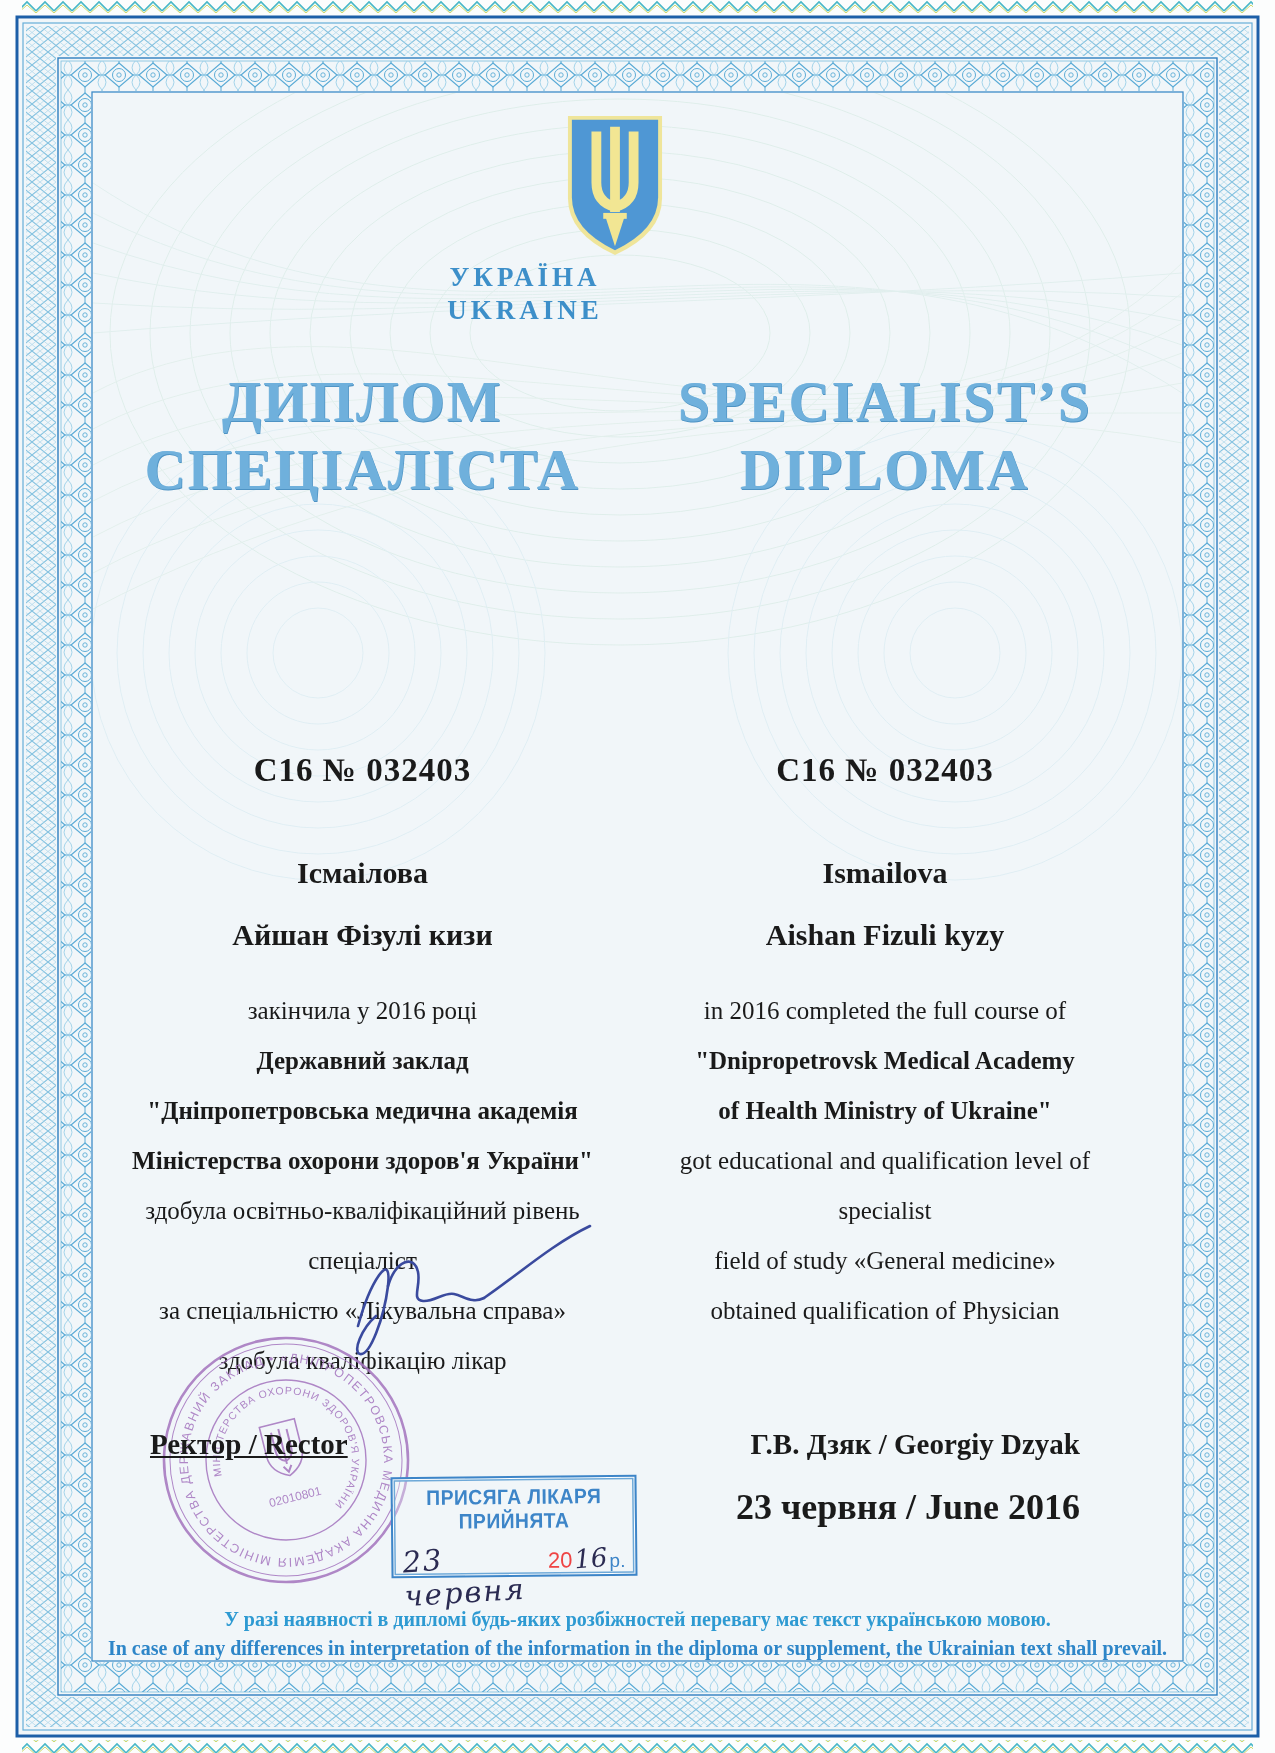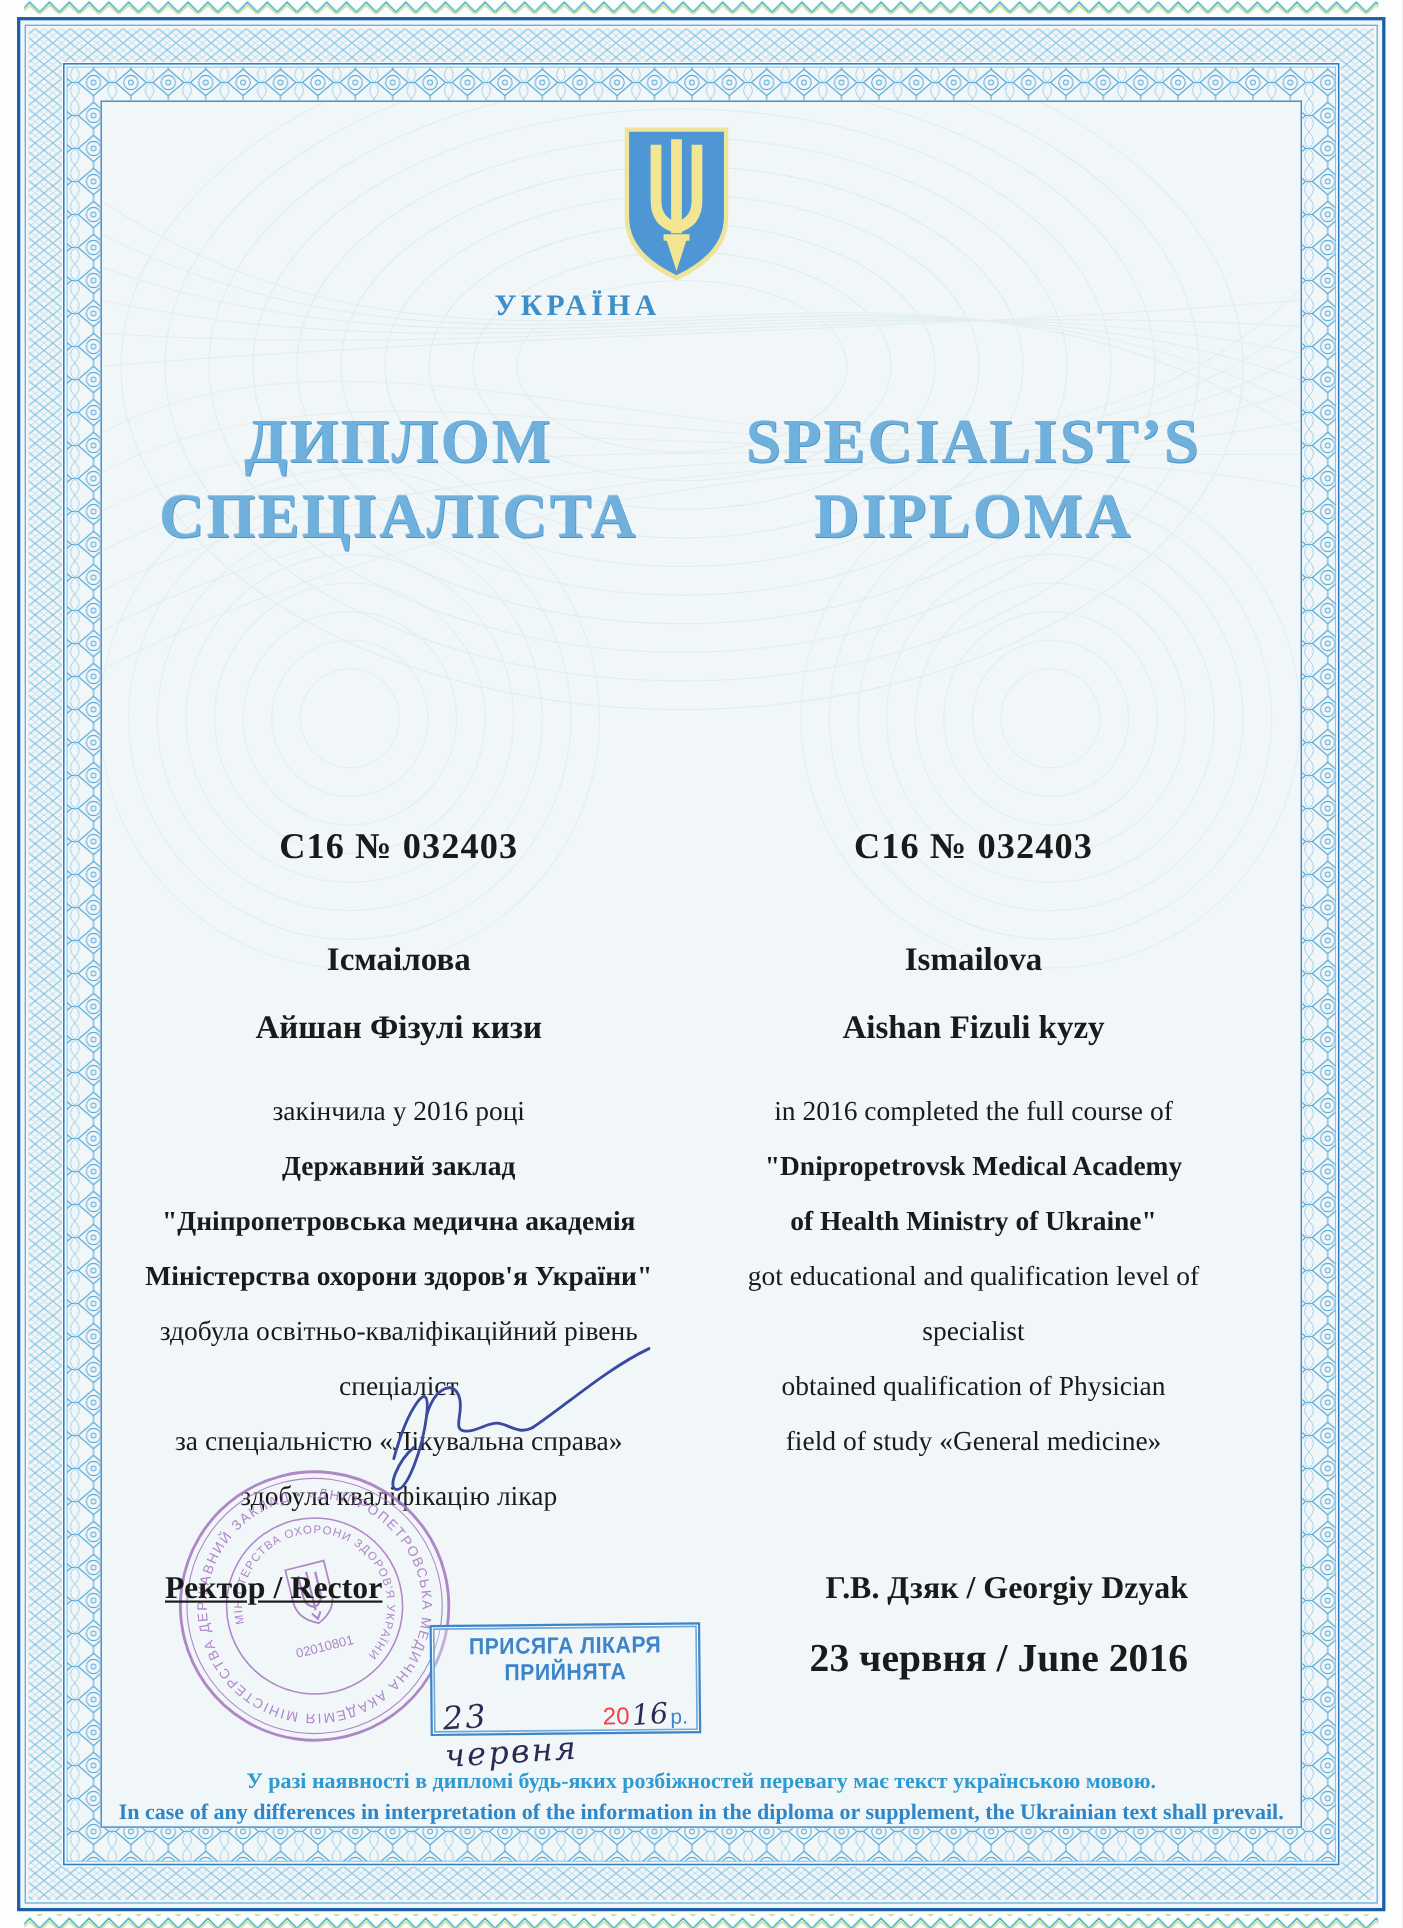--- a/index.html
+++ b/index.html
@@ -130,20 +130,21 @@
       <g stroke="#f2e693" fill="none">
         <path d="M33 20 V72 Q33 92 52 97" stroke-width="10"></path>
         <path d="M71 20 V72 Q71 92 52 97" stroke-width="10"></path>
         <path d="M52 15 V102" stroke-width="10"></path>
         <path d="M40 106 H64" stroke-width="6"></path>
       </g>
       <path d="M52 137 L42 106 H62 Z" fill="#f2e693"></path>
     </svg>
   </div>
   <div class="abs country" style="top:262px;">УКРАЇНА</div>
+  <div class="abs country" style="top:295px;">UKRAINE</div>
 
   <div class="col left" style="top:368px;">
     <div class="title-line">ДИПЛОМ</div>
     <div class="title-line">СПЕЦІАЛІСТА</div>
   </div>
   <div class="col right" style="top:368px;">
     <div class="title-line">SPECIALIST’S</div>
     <div class="title-line">DIPLOMA</div>
   </div>
 
@@ -168,22 +169,22 @@
     <div class="body-line">спеціаліст</div>
     <div class="body-line">за спеціальністю «Лікувальна справа»</div>
     <div class="body-line">здобула кваліфікацію лікар</div>
   </div>
   <div class="col right" style="top:986px;">
     <div class="body-line">in 2016 completed the full course of</div>
     <div class="body-line b">"Dnipropetrovsk Medical Academy</div>
     <div class="body-line b">of Health Ministry of Ukraine"</div>
     <div class="body-line">got educational and qualification level of</div>
     <div class="body-line">specialist</div>
+    <div class="body-line">field of study «General medicine»</div>
     <div class="body-line">obtained qualification of Physician</div>
-    <div class="body-line">field of study «General medicine»</div>
   </div>
 
   <svg class="abs seal" viewBox="0 0 260 260">
     <defs>
       <path id="arcOut" d="M130 130 m-98 0 a98 98 0 1 1 196 0 a98 98 0 1 1 -196 0"></path>
       <path id="arcIn" d="M130 130 m-66 0 a66 66 0 1 1 132 0 a66 66 0 1 1 -132 0"></path>
     </defs>
     <g stroke="#a678c0" fill="none">
       <circle cx="130" cy="130" r="122" stroke-width="2.6"></circle>
       <circle cx="130" cy="130" r="116" stroke-width="1"></circle>

